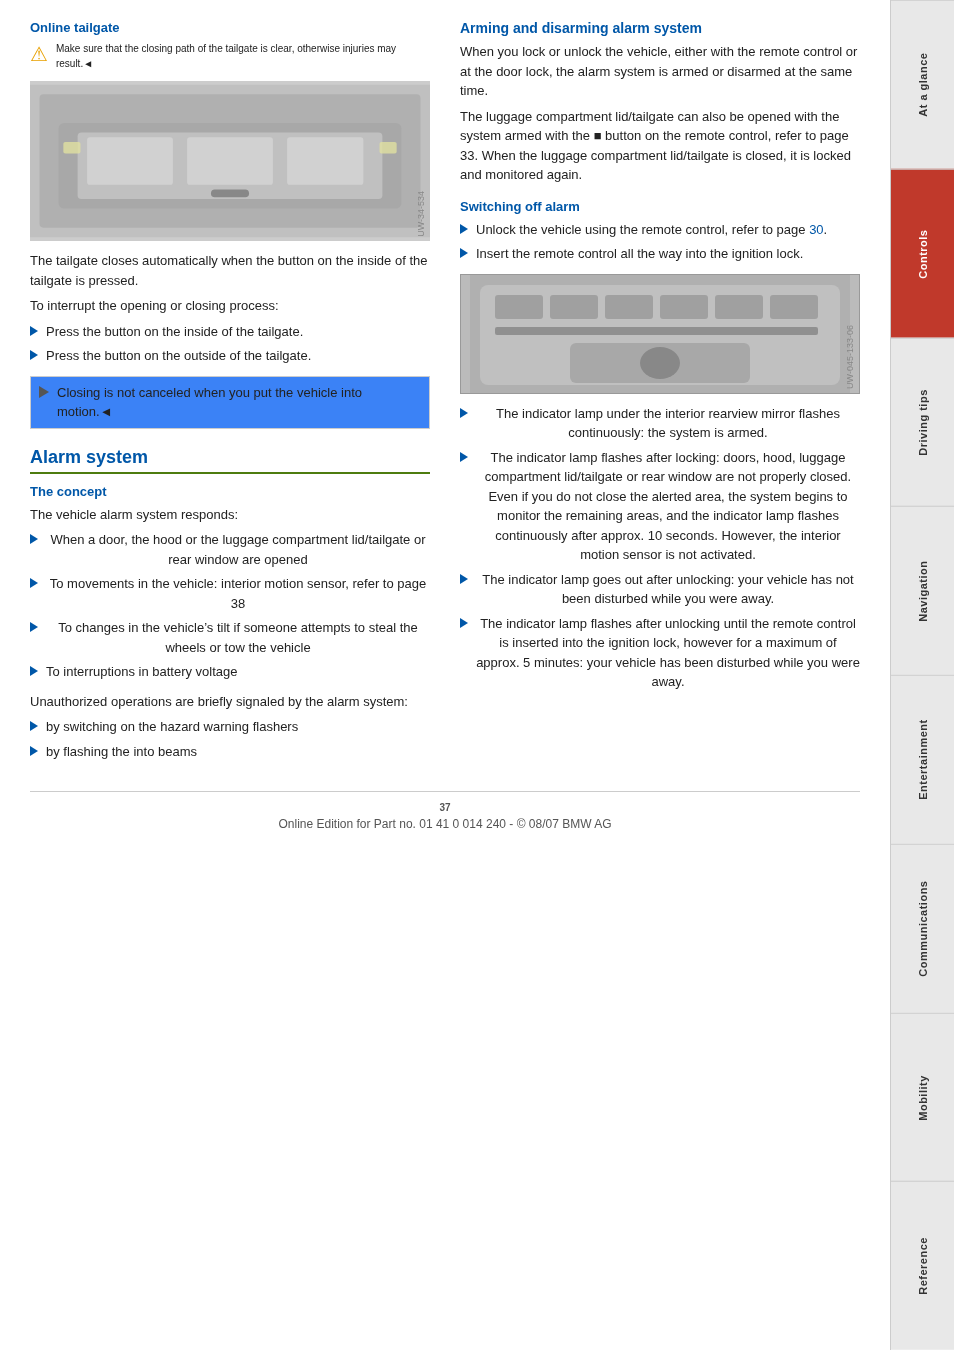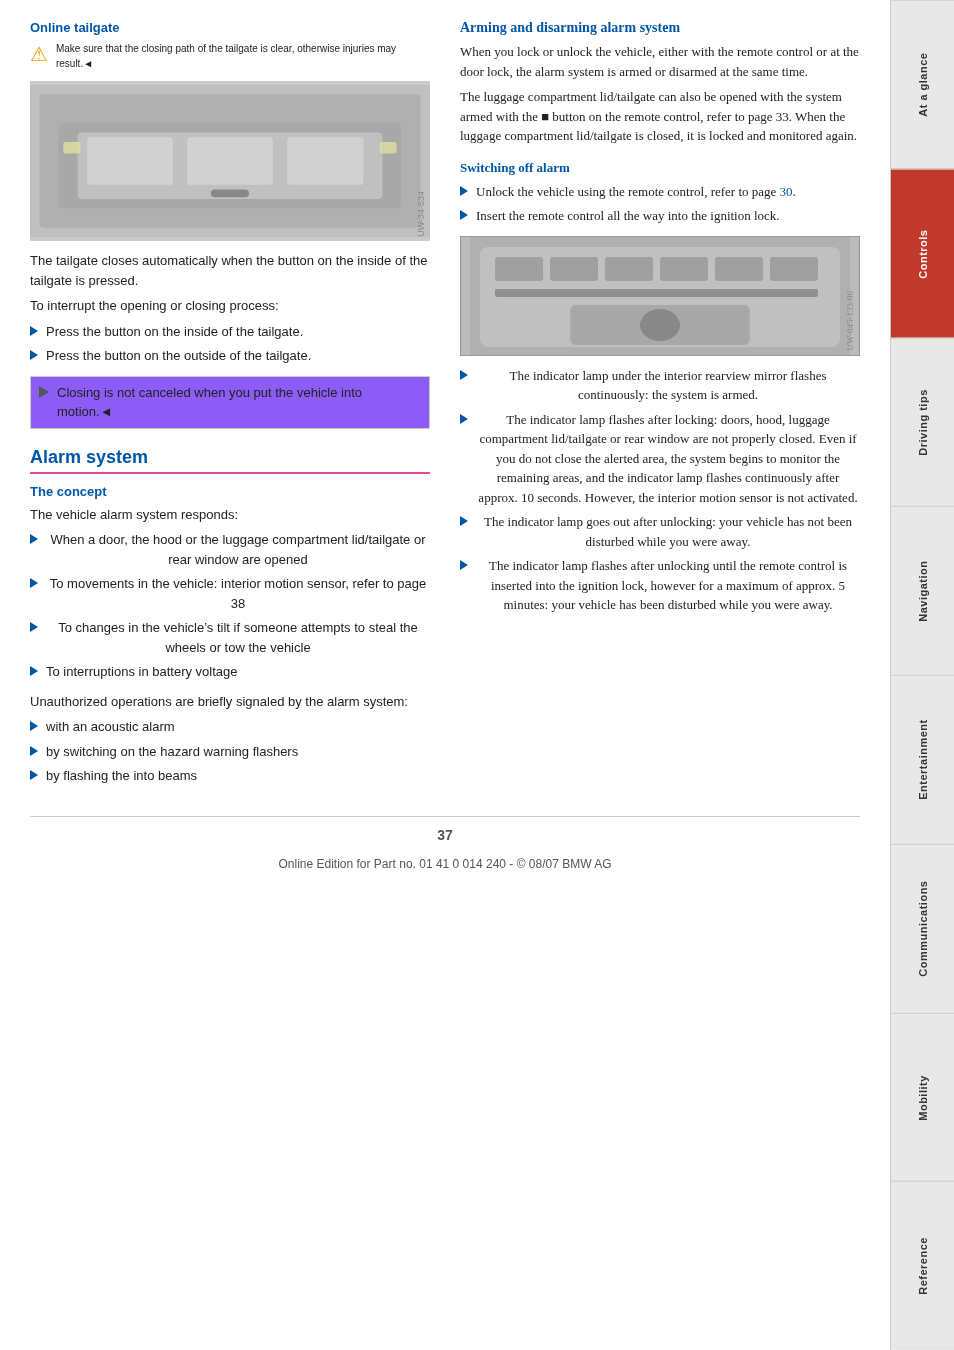--- a/index.html
+++ b/index.html
@@ -56,21 +56,20 @@
       display: flex;
       gap: 30px;
     }
 
     .col-left {
       flex: 1;
     }
 
     .col-right {
       flex: 1;
-      font-family: Liberation Serif, serif;
     }
 
     
     .section-title {
       font-weight: bold;
       color: #0057a8;
       font-size: 13px;
       margin-bottom: 6px;
     }
 
@@ -79,21 +78,21 @@
       color: #0057a8;
       font-size: 14px;
       margin-bottom: 6px;
     }
 
     .alarm-system-title {
       font-size: 18px;
       font-weight: bold;
       color: #0057a8;
       margin: 18px 0 10px 0;
-      border-bottom: 2px solid #ec4899;
+      border-bottom: 2px solid #4d7c0f;
       padding-bottom: 4px;
     }
 
     
     .warning-box {
       display: flex;
       align-items: flex-start;
       margin-bottom: 10px;
     }
 
@@ -137,21 +136,21 @@
       flex-shrink: 0;
     }
 
     
     .note-box {
       display: flex;
       align-items: flex-start;
       border: 1px solid #ccc;
       padding: 6px 8px;
       margin: 8px 0;
-      background: #8b5cf6;
+      background: #3b82f6;
     }
 
     .note-triangle {
       display: inline-block;
       width: 0;
       height: 0;
       border-top: 6px solid transparent;
       border-bottom: 6px solid transparent;
       border-left: 10px solid #555;
       margin-right: 8px;
@@ -175,23 +174,23 @@
       text-align: center;
       font-size: 12px;
       color: #555;
       margin-top: 20px;
       padding-top: 10px;
       border-top: 1px solid #ccc;
     }
 
     .page-number {
       font-weight: bold;
-      font-size: 14px;
+      font-size: 10px;
       display: block;
-      margin-bottom: 14px;
+      margin-bottom: 4px;
     }
 
     a, .link {
       color: #0057a8;
       text-decoration: none;
     }
 
     
     .img-copyright {
       position: absolute;
@@ -302,24 +301,20 @@
         </li>
         <li>
           <span class="triangle"></span>
           <span>To interruptions in battery voltage</span>
         </li>
       </ul>
 
       <p>Unauthorized operations are briefly signaled by the alarm system:</p>
 
       <ul class="bullet-list">
-        <li>
-          <span class="triangle"></span>
-          <span>with an acoustic alarm</span>
-        </li>
         <li>
           <span class="triangle"></span>
           <span>by switching on the hazard warning flashers</span>
         </li>
         <li>
           <span class="triangle"></span>
           <span>by flashing the into beams</span>
         </li>
       </ul>
 

